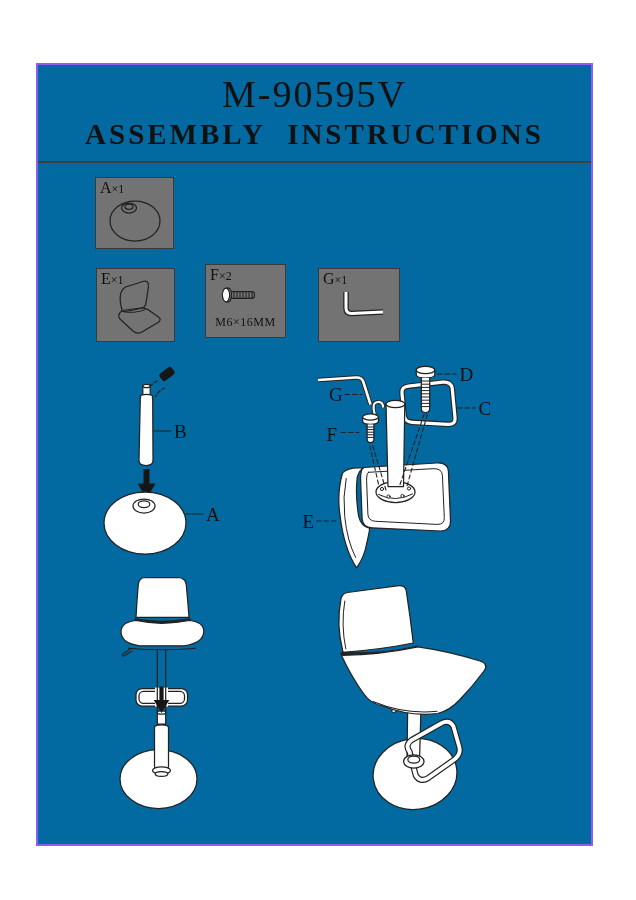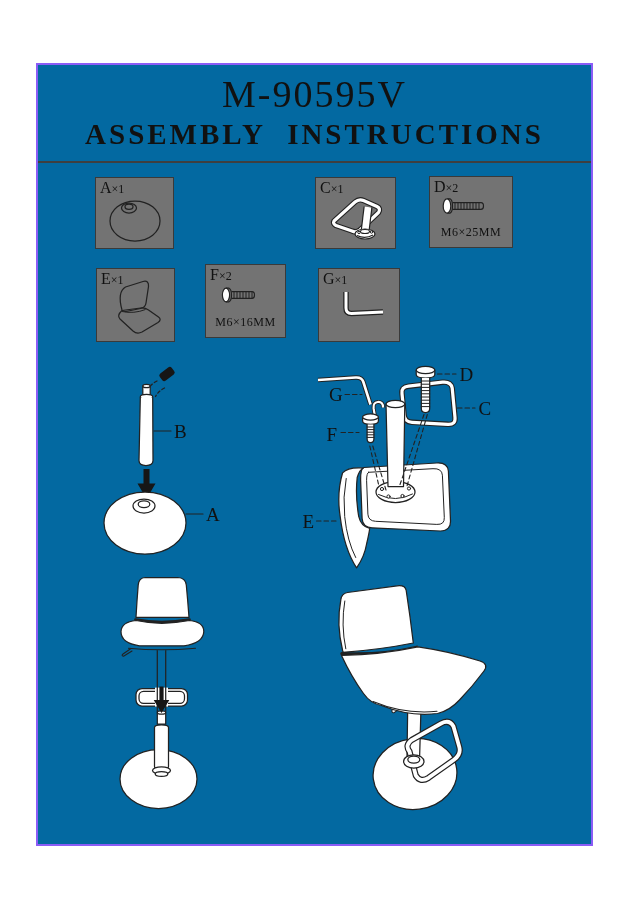--- a/index.html
+++ b/index.html
@@ -37,49 +37,21 @@
     <svg class="part-ic" width="77" height="70" viewBox="0 0 77 70">
       <g fill="none" stroke="#222" stroke-width="1.25">
         <ellipse cx="39" cy="43" rx="25" ry="20"></ellipse>
         <ellipse cx="33" cy="30" rx="7.5" ry="5"></ellipse>
         <ellipse cx="33" cy="28.8" rx="4" ry="2.6"></ellipse>
       </g>
     </svg>
   </div>
 
 
-  <div class="part-box" style="left:315px;top:177px;width:79px;height:70px">
-    <div class="part-label"><span class="pletter">C</span><span class="pqty">×1</span></div>
-    <svg class="part-ic" width="79" height="70" viewBox="0 0 79 70">
-      <g fill="none" stroke-linejoin="round">
-        <path d="M18,43 L39,24 Q43,20.5 47.5,22.5 L61,28.5 Q65,30.5 62.5,34.5 L44,52 Q40,55 36,53 L20,47.5 Q16.5,45.5 18,43 Z" stroke="#222" stroke-width="5.5"></path>
-        <path d="M18,43 L39,24 Q43,20.5 47.5,22.5 L61,28.5 Q65,30.5 62.5,34.5 L44,52 Q40,55 36,53 L20,47.5 Q16.5,45.5 18,43 Z" stroke="#fff" stroke-width="3.2"></path>
-        <line x1="52" y1="29" x2="49" y2="54" stroke="#222" stroke-width="9"></line>
-        <line x1="52" y1="29" x2="49" y2="54" stroke="#fff" stroke-width="6.6"></line>
-        <ellipse cx="49" cy="56" rx="10" ry="5" fill="#fff" stroke="#222" stroke-width="1.2"></ellipse>
-        <path d="M41,57.5 Q49,61.5 57,57" stroke="#222" stroke-width="1.1"></path>
-        <ellipse cx="49" cy="53.5" rx="4.5" ry="2" fill="#fff" stroke="#222" stroke-width="1.1"></ellipse>
-        <circle cx="43" cy="54.5" r="1.2" stroke="#222" stroke-width="1" fill="#fff"></circle>
-        <circle cx="55.5" cy="54" r="1.2" stroke="#222" stroke-width="1" fill="#fff"></circle>
-      </g>
-    </svg>
-  </div>
-
-  <div class="part-box" style="left:429px;top:176px;width:82px;height:70px">
-    <div class="part-label"><span class="pletter">D</span><span class="pqty">×2</span></div>
-    <svg class="part-ic" width="82" height="70" viewBox="0 0 82 70">
-      <g fill="none" stroke="#222" stroke-width="1.2">
-        <path d="M17,21.8 L20,21.8 Q22.5,23 22.5,29 Q22.5,35 20,36.2 L17,36.2"></path>
-        <ellipse cx="17" cy="29" rx="3.8" ry="7.2" fill="#fff"></ellipse>
-        <path d="M22.5,25.6 L51,25.6 Q53.5,25.6 53.5,29 Q53.5,32.4 51,32.4 L22.5,32.4"></path>
-        <path d="M25,25.6 L25,32.4 M28,25.6 L28,32.4 M31,25.6 L31,32.4 M34,25.6 L34,32.4 M37,25.6 L37,32.4 M40,25.6 L40,32.4 M43,25.6 L43,32.4 M46,25.6 L46,32.4 M49,25.6 L49,32.4" stroke-width="1"></path>
-      </g>
-    </svg>
-    <div class="part-spec">M6×25MM</div>
-  </div>
+
 
   <div class="part-box" style="left:96px;top:268px;width:77px;height:72px">
     <div class="part-label"><span class="pletter">E</span><span class="pqty">×1</span></div>
     <svg class="part-ic" width="77" height="72" viewBox="0 0 77 72">
       <g fill="none" stroke="#222" stroke-width="1.25" stroke-linejoin="round">
         <path d="M25,41 Q20,23 28.5,18 L46,12.5 Q52,11 51.5,17.5 L49,34 Q48.5,38.5 43.5,39.5 L29,42.5 Q26,42.5 25,41 Z"></path>
         <path d="M25,41.5 L43.5,39 Q48,38.5 51.5,41 L61.5,48 Q65,50.5 61,53.5 L45,63 Q40,65.5 36,62 L23,50 Q19.5,46.5 25,41.5 Z"></path>
         <path d="M25,42.5 Q37,45 48.5,40.5" stroke-width="1"></path>
       </g>
     </svg>

